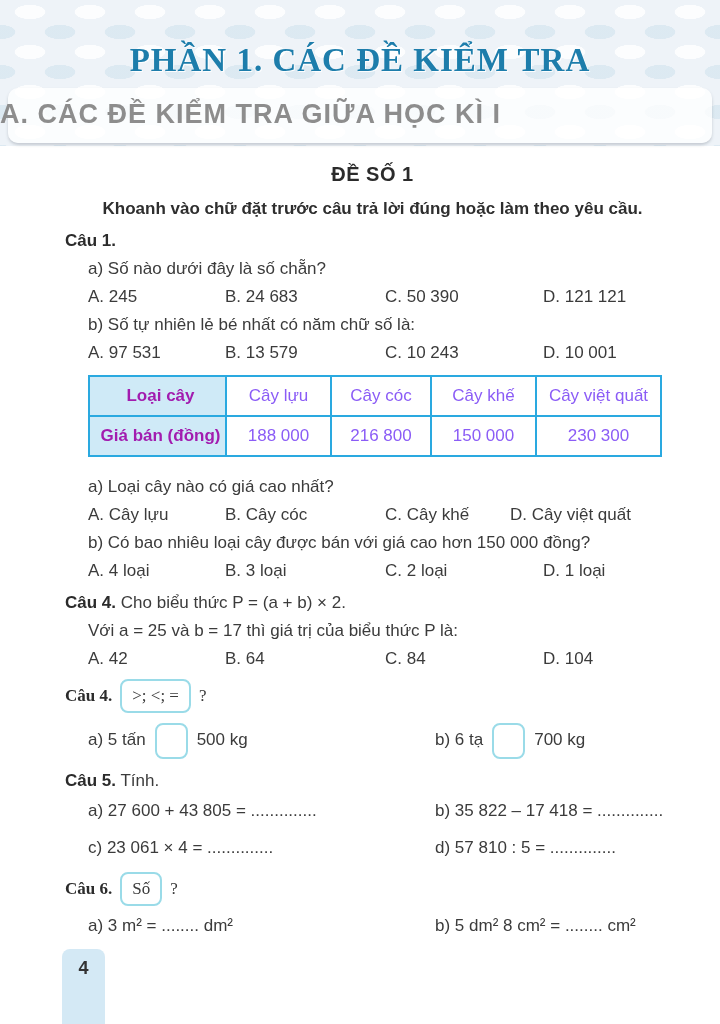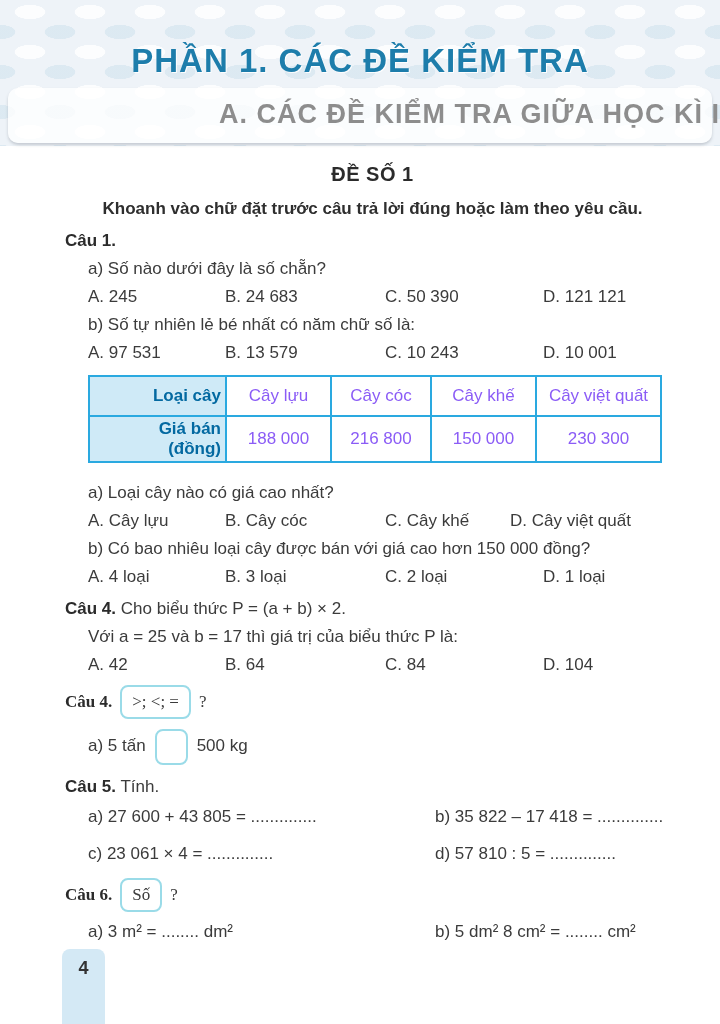--- a/index.html
+++ b/index.html
@@ -22,23 +22,24 @@
   }
   .banner {
     position:absolute; left:8px; right:8px; top:88px; height:55px;
     background:rgba(255,255,255,.78); border-radius:10px;
     box-shadow:0 2px 3px rgba(120,130,140,.35);
   }
   .part-title {
     position:absolute; top:42px; left:0; width:100%; text-align:center;
     font-size:33px; font-weight:800; letter-spacing:1px; color:#1d7dab;
     text-shadow:1px 1px 0 rgba(255,255,255,.9);
+    font-family:Liberation Serif, serif;
   }
   .section-title {
-    position:absolute; top:99px; left:0; width:100%; text-align:right;
+    position:absolute; top:99px; left:0; width:100%; text-align:left;
     font-size:27px; font-weight:800; letter-spacing:1px; color:#8d8d8d;
   }
   
   .content { position:relative; padding:0 40px 0 65px; }
   .exam-title { margin-top:17px; text-align:center; font-size:20px; font-weight:bold; color:#2b2b2b; letter-spacing:.5px; }
   .instruction { margin-top:13px; text-align:center; font-weight:bold; color:#2e2e2e; }
   .cau-line { margin-top:12px; }
   .cau-label { font-weight:bold; color:#2b2b2b; }
   .sub-line { margin:8px 0 0 23px; }
   .options {
@@ -49,21 +50,21 @@
   
   .price-table {
     margin:12px 0 0 23px; border-collapse:collapse; table-layout:fixed; width:572px;
     border:2px solid #2aa9e0;
   }
   .price-table td {
     border:2px solid #2aa9e0; height:40px; text-align:center; color:#8b5cf6;
     padding:2px 4px; background:#ffffff;
   }
   .price-table td.rowhead {
-    background:#cfeaf7; font-weight:bold; text-align:right; padding-left:16px; color:#0369a1;
+    background:#cfeaf7; font-weight:bold; text-align:center; padding-left:10px; color:#a21caf;
   }
   
   .flex-line { display:flex; align-items:center; margin-top:10px;font-family:Liberation Serif, serif; }
   .sym-box {
     display:inline-block; border:2px solid #9adbe8; border-radius:8px;
     padding:5px 10px; margin:0 8px; background:#fff; color:#3b3b3b;
   }
   .blank-box {
     display:inline-block; width:33px; height:36px; border:2px solid #9adbe8;
     border-radius:8px; vertical-align:middle; margin:0 9px; background:#fff;
@@ -172,20 +173,23 @@
 
     <div class="flex-line">
       <span class="cau-label">Câu 4.</span>
       <span class="sym-box">&gt;; &lt;; =</span>
       <span>?</span>
     </div>
     <div class="two-col">
       <div>
         <span>a) 5 tấn</span><span class="blank-box"></span><span>500 kg</span>
       </div>
+      <div>
+        <span>b) 6 tạ</span><span class="blank-box"></span><span>700 kg</span>
+      </div>
     </div>
 
     <div class="cau-line">
       <span class="cau-label">Câu 5.</span>
       <span>Tính.</span>
     </div>
     <div class="two-col">
       <div>a) 27 600 + 43 805 = ..............</div>
       <div>b) 35 822 – 17 418 = ..............</div>
     </div>

